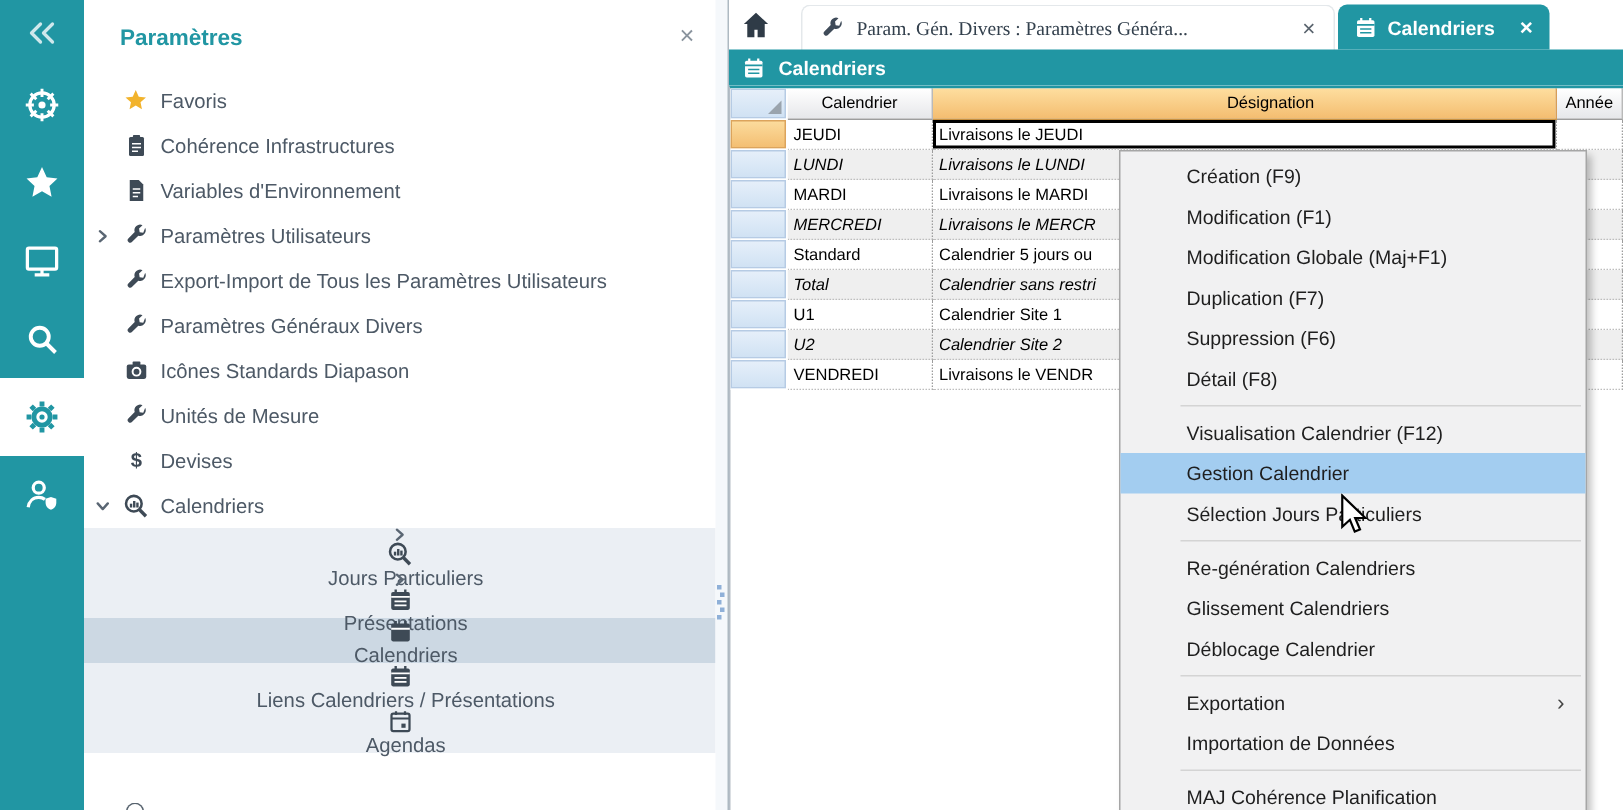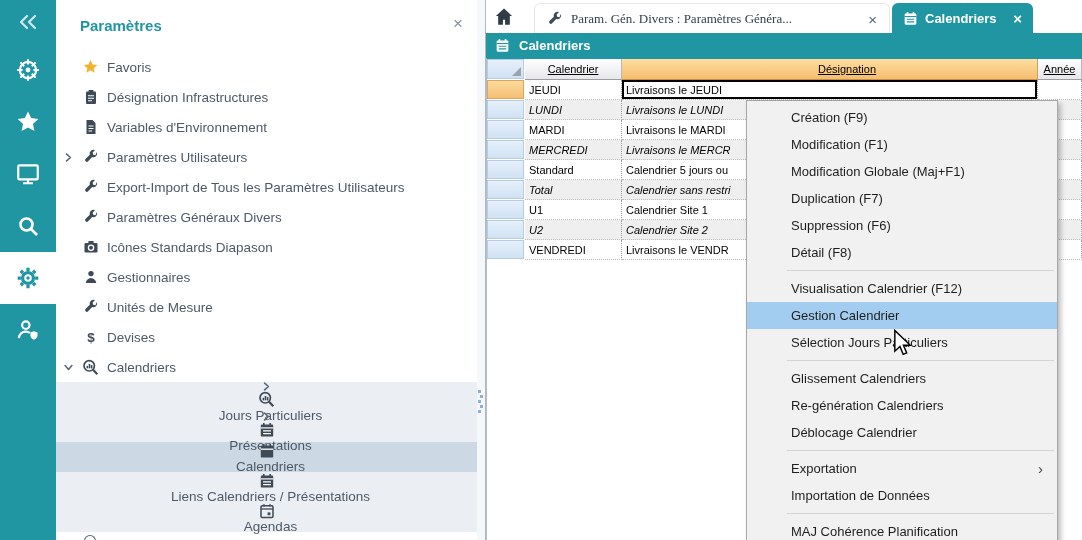--- a/index.html
+++ b/index.html
@@ -68,21 +68,21 @@
   .c-rowhead{width:38px;flex:none;box-sizing:border-box;
      background:linear-gradient(#e7f0fa,#cfe1f3);border-right:1px solid #fff;border-bottom:1px solid #fff;
      box-shadow:inset 0 0 0 1px #b6cbe4;position:relative;}
   .c-rowhead.cur{background:linear-gradient(#fcdd9f,#f3bd70);box-shadow:inset 0 0 0 1px #dca45c;}
   .corner-tri{position:absolute;right:3px;bottom:3px;width:0;height:0;
      border-left:9px solid transparent;border-bottom:9px solid #9aa4ad;}
   .c-cal{width:97px;flex:none;box-sizing:border-box;}
   .c-des{width:416px;flex:none;box-sizing:border-box;}
   .c-annee{flex:1;box-sizing:border-box;}
   .hdr{display:flex;align-items:center;justify-content:center;
-     background:linear-gradient(#ffffff,#e6e7ea);border-right:1px solid #b9b9b9;border-bottom:1px solid #9d9d9d;text-decoration:underline;}
+     background:linear-gradient(#ffffff,#e6e7ea);border-right:1px solid #b9b9b9;border-bottom:1px solid #9d9d9d;}
   .hdr.orange{background:linear-gradient(#fede9f,#f4bd70);border-right:1px solid #d79e57;border-bottom:1px solid #c8903f;padding-left:35px;}
   .cell{display:flex;align-items:center;padding-left:4px;border-right:1px dotted #9c9c9c;
         border-bottom:1px dotted #bdbdbd;white-space:nowrap;overflow:hidden;}
   .g-row.alt .cell{background:#efefef;font-style:italic;}
   .cell.sel{background:#fff;box-shadow:inset 0 0 0 2px #000;position:relative;z-index:2;}
 
   
   #ctxmenu{position:absolute;left:746px;top:100px;width:312px;background:#f1f1f2;
            border:1px solid #a6a6a6;box-shadow:3px 3px 5px rgba(0,0,0,.25);box-sizing:border-box;
            padding:3px 0;z-index:10;}
@@ -181,21 +181,21 @@
       </div>
       <div class="sb-item">
         <span class="chev"></span>
         <span class="icn">
           <svg width="16" height="16" viewBox="0 0 16 16">
             <rect x="3" y="2.4" width="10" height="12.6" rx="1" fill="currentColor"></rect>
             <rect x="5.6" y="1" width="4.8" height="2.6" rx="0.6" fill="currentColor"></rect>
             <path d="M5 6.8h6M5 9.3h6M5 11.8h4" stroke="#fff" stroke-width="1.1"></path>
           </svg>
         </span>
-        <span class="lbl">Désignation Infrastructures</span>
+        <span class="lbl">Cohérence Infrastructures</span>
       </div>
       <div class="sb-item">
         <span class="chev"></span>
         <span class="icn">
           <svg width="16" height="16" viewBox="0 0 16 16">
             <path d="M3.5 1h6l3 3v11h-9z" fill="currentColor"></path>
             <path d="M5.5 7h5M5.5 9.5h5M5.5 12h3.5" stroke="#fff" stroke-width="1.1"></path>
           </svg>
         </span>
         <span class="lbl">Variables d'Environnement</span>
@@ -234,30 +234,20 @@
       <div class="sb-item">
         <span class="chev"></span>
         <span class="icn">
           <svg width="16" height="16" viewBox="0 0 16 16">
             <rect x="1.5" y="4" width="13" height="9.6" rx="1.4" fill="currentColor"></rect>
             <rect x="5.4" y="2" width="5.2" height="2.6" rx="0.6" fill="currentColor"></rect>
             <circle cx="8" cy="8.8" r="2.6" fill="none" stroke="#fff" stroke-width="1.3"></circle>
           </svg>
         </span>
         <span class="lbl">Icônes Standards Diapason</span>
-      </div>
-      <div class="sb-item">
-        <span class="chev"></span>
-        <span class="icn">
-          <svg width="16" height="16" viewBox="0 0 16 16" fill="currentColor">
-            <circle cx="8" cy="4.6" r="2.7"></circle>
-            <path d="M2.7 14c.4-3 2.6-5.1 5.3-5.1s4.9 2.1 5.3 5.1z"></path>
-          </svg>
-        </span>
-        <span class="lbl">Gestionnaires</span>
       </div>
       <div class="sb-item">
         <span class="chev"></span>
         <span class="icn">
           <svg width="16" height="16" viewBox="0 0 16 16" fill="currentColor">
             <path d="M13.8 2.9a3.8 3.8 0 0 1-4.6 5.2l-4.1 4.1a1.7 1.7 0 1 1-2.4-2.4l4.1-4.1a3.8 3.8 0 0 1 5.2-4.6L9.7 3.4l.4 2.4 2.4.4z"></path>
           </svg>
         </span>
         <span class="lbl">Unités de Mesure</span>
       </div>
@@ -510,24 +500,24 @@
     <div class="menu-item hl">
       <span class="mi-label">Gestion Calendrier</span>
     </div>
     <div class="menu-item">
       <span class="mi-label">Sélection Jours Particuliers</span>
     </div>
     <div class="menu-sep">
       <i></i>
     </div>
     <div class="menu-item">
+      <span class="mi-label">Re-génération Calendriers</span>
+    </div>
+    <div class="menu-item">
       <span class="mi-label">Glissement Calendriers</span>
-    </div>
-    <div class="menu-item">
-      <span class="mi-label">Re-génération Calendriers</span>
     </div>
     <div class="menu-item">
       <span class="mi-label">Déblocage Calendrier</span>
     </div>
     <div class="menu-sep">
       <i></i>
     </div>
     <div class="menu-item">
       <span class="mi-label">Exportation</span>
       <span class="mi-arrow">›</span>

